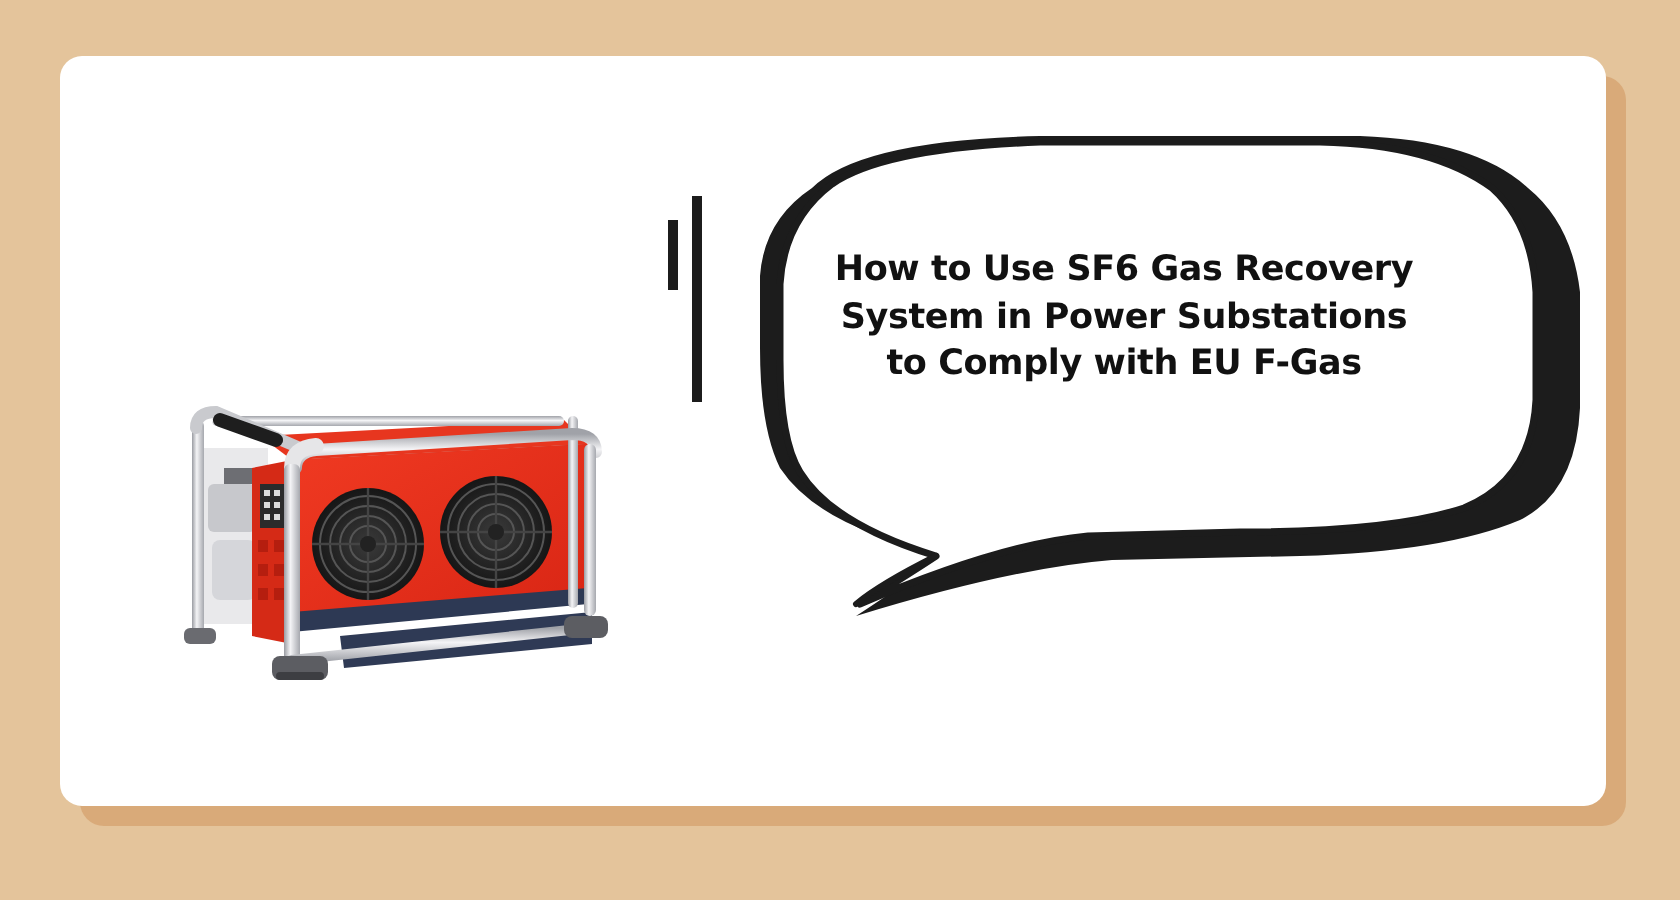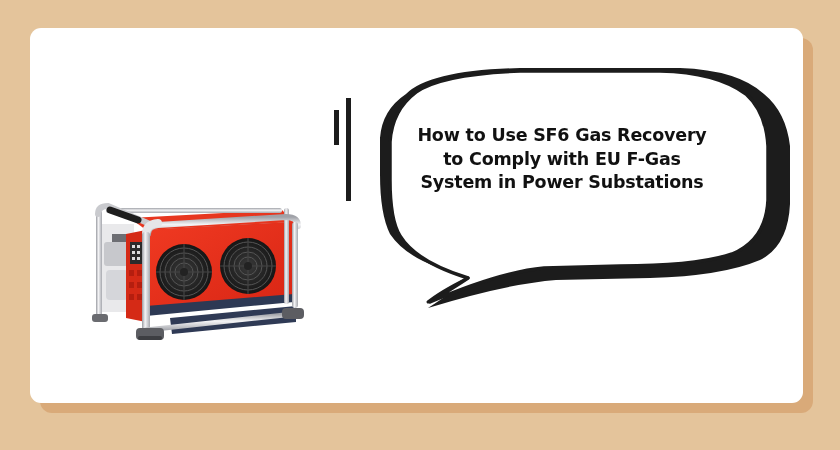--- a/index.html
+++ b/index.html
@@ -203,17 +203,17 @@
              Q96,208 80,182
              Q70,166 70,126
              L70,88
              Q72,56 96,38 Z" fill="#FFFFFF" stroke="#1C1C1C" stroke-width="3.5" stroke-linejoin="round"></path>
 
     <path d="M148,224 Q120,238 108,248" stroke="#1C1C1C" stroke-width="3" fill="none" stroke-linecap="round"></path>
   </svg>
 
   <div class="bubble-text">
     <span>How to Use SF6 Gas Recovery</span>
+    <span>System in Power Substations</span>
     <span>to Comply with EU F-Gas</span>
-    <span>System in Power Substations</span>
   </div>
 
 </div>
 
 </body></html>

